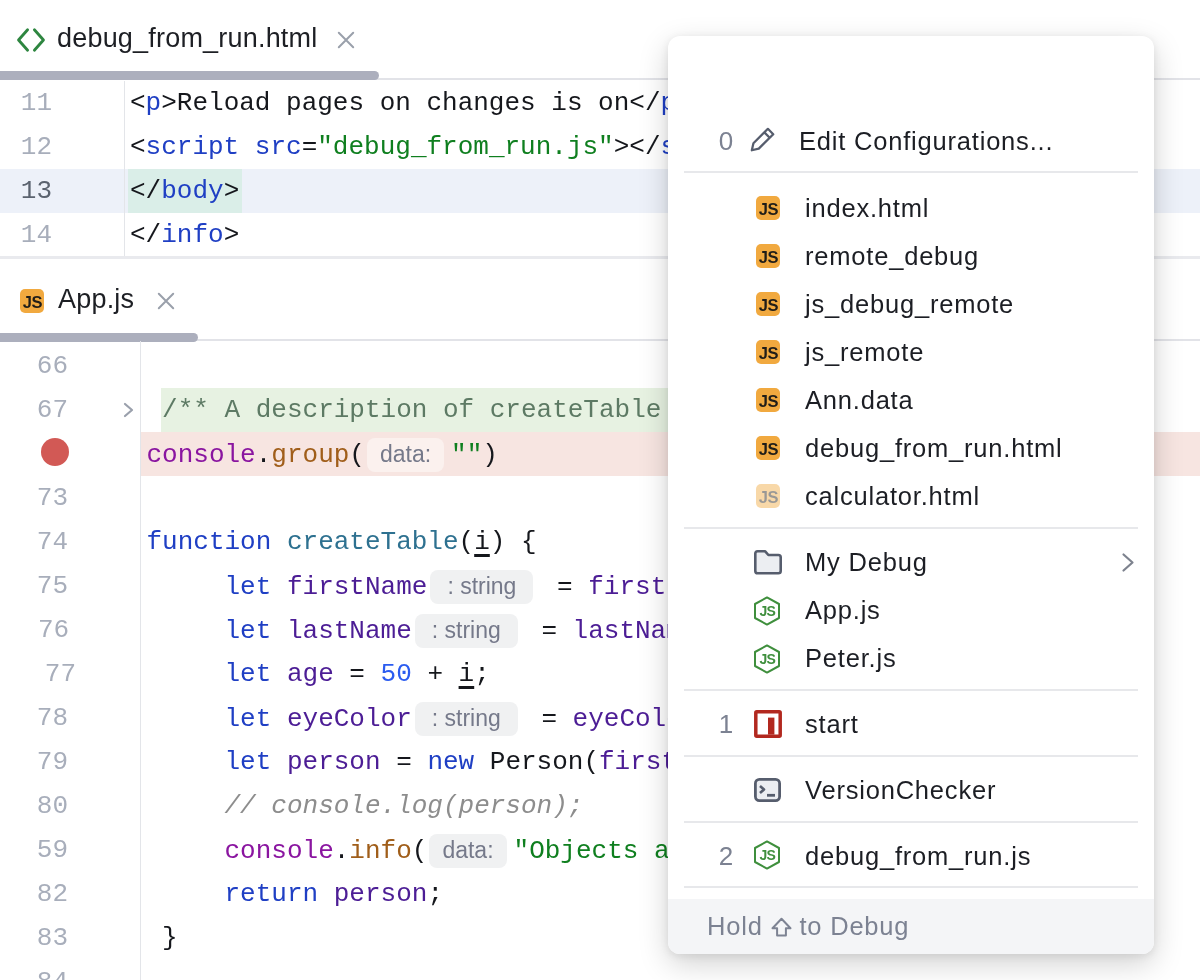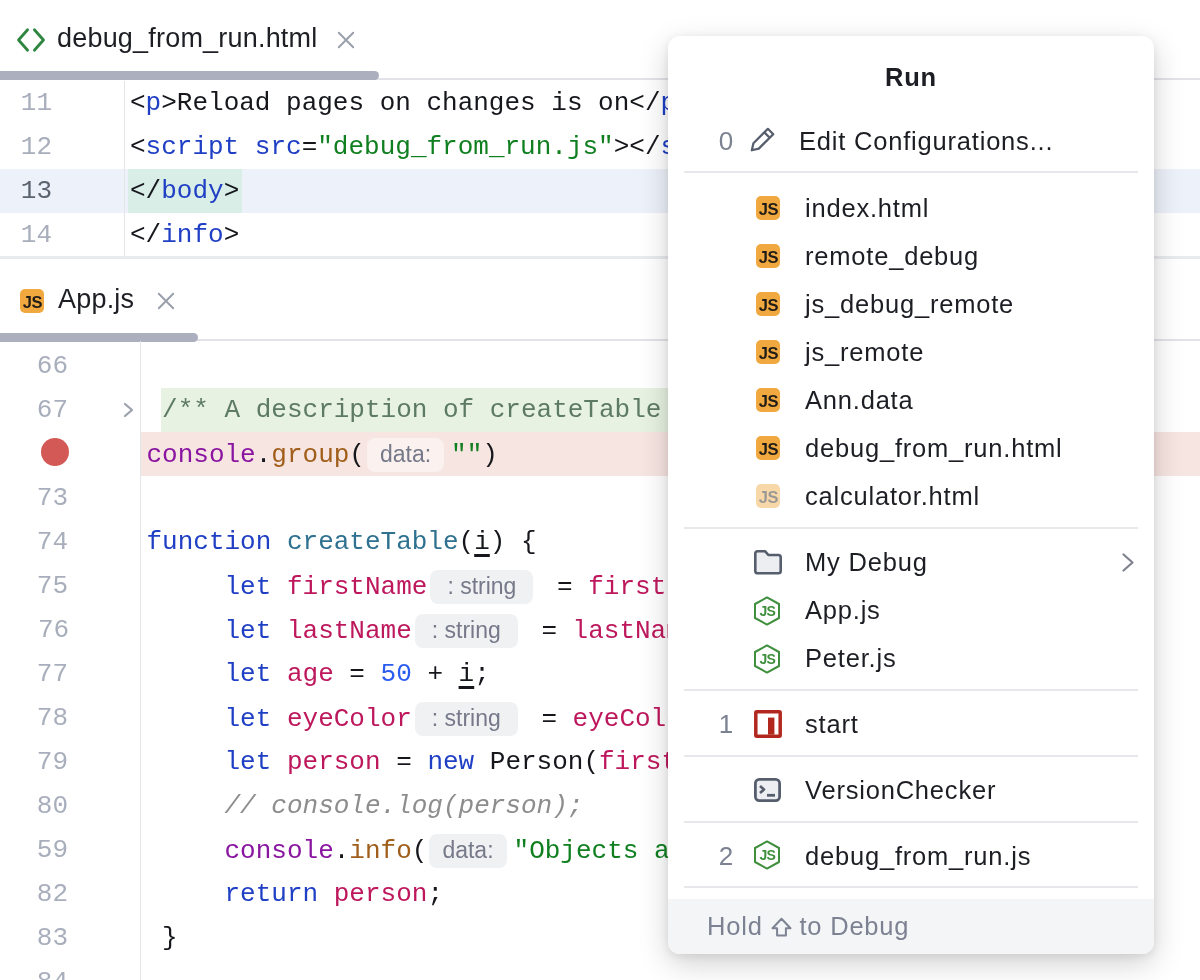--- a/index.html
+++ b/index.html
@@ -9,21 +9,21 @@
   .mono { font-family:"Liberation Mono", monospace; font-size:26px; white-space:pre; color:#15171c; }
   .line { height:44px; line-height:44px; }
   .num  { text-align:right; color:#a8aebb; }
   .kw { color:#1f3fc4; }
   .str { color:#0f7f1f; }
   .numlit { color:#2b5cf0; }
   .purp { color:#8a15a0; }
   .brown { color:#a05e1a; }
   .cmt { color:#8d8d8d; font-style:italic; }
   .doc { color:#5d7a64; }
-  .var { color:#be185d; }
+  .var { color:#4c1d95; }
   .fn { color:#2e7190; }
   .und { text-decoration:underline; text-decoration-thickness:2.5px; text-underline-offset:5px; }
   .inlay, .inlay2 { font-family:"Liberation Sans", sans-serif; font-size:23px; color:#75798a;
      background:#f0f1f2; border-radius:8px; padding:3px 13px 5px 13px; white-space:pre; }
   .inlay { margin:0 7px 0 2px; }
   .inlay2 { margin:0 8px 0 3px; padding-left:17px; padding-right:17px; }
   .inlay.onpink { background:rgba(255,255,255,0.45); }
   .sepline { background:#e7e8eb; height:2px; }
   .ptxt { font-size:25.5px; color:#1c1e24; letter-spacing:0.8px; }
   .pgray { color:#7c8292; }
@@ -66,21 +66,21 @@
 
 <div class="abs" style="left:161px;top:388px;width:560px;height:44px;background:#e7f2e2;"></div>
 <div class="abs" style="left:140px;top:432px;width:1060px;height:44px;background:#f7e5e1;"></div>
 <div class="abs" style="left:140px;top:341px;width:1px;height:639px;background:#e3e5e9;"></div>
 <div class="abs mono num line" style="left:0;top:344px;width:68px;">66</div>
 <div class="abs mono num line" style="left:0;top:388px;width:68px;">67</div>
 <div class="abs mono num line" style="left:0;top:476px;width:68px;">73</div>
 <div class="abs mono num line" style="left:0;top:520px;width:68px;">74</div>
 <div class="abs mono num line" style="left:0;top:564px;width:68px;">75</div>
 <div class="abs mono num line" style="left:0;top:608px;width:68px;padding-left:38px;">76</div>
-<div class="abs mono num line" style="left:0;top:652px;width:68px;">77</div>
+<div class="abs mono num line" style="left:8px;top:652px;width:68px;">77</div>
 <div class="abs mono num line" style="left:0;top:696px;width:68px;">78</div>
 <div class="abs mono num line" style="left:0;top:740px;width:68px;">79</div>
 <div class="abs mono num line" style="left:0;top:784px;width:68px;">80</div>
 <div class="abs mono num line" style="left:0;top:828px;width:68px;">59</div>
 <div class="abs mono num line" style="left:0;top:872px;width:68px;">82</div>
 <div class="abs mono num line" style="left:0;top:916px;width:68px;">83</div>
 <div class="abs mono num line" style="left:0;top:960px;width:68px;">84</div>
 <svg class="abs" style="left:119px;top:401px;" width="18" height="18" viewBox="0 0 18 18">
   <path d="M6 3 L13 9 L6 15" fill="none" stroke="#9aa0ac" stroke-width="2.2" stroke-linecap="round" stroke-linejoin="round"></path>
 </svg>
@@ -92,21 +92,20 @@
 <div class="abs mono line" style="left:146.5px;top:608px;">     <span class="kw">let</span> <span class="var">lastName</span><span class="inlay2">: string</span> = <span class="var">lastNames[i]</span>;</div>
 <div class="abs mono line" style="left:146.5px;top:652px;">     <span class="kw">let</span> <span class="var">age</span> = <span class="numlit">50</span> + <span class="und">i</span>;</div>
 <div class="abs mono line" style="left:146.5px;top:696px;">     <span class="kw">let</span> <span class="var">eyeColor</span><span class="inlay2">: string</span> = <span class="var">eyeColors[i]</span>;</div>
 <div class="abs mono line" style="left:146.5px;top:740px;">     <span class="kw">let</span> <span class="var">person</span> = <span class="kw">new</span> Person(<span class="var">firstName, lastName</span>);</div>
 <div class="abs mono line cmt" style="left:146.5px;top:784px;">     // console.log(person);</div>
 <div class="abs mono line" style="left:146.5px;top:828px;">     <span class="purp">console</span>.<span class="brown">info</span>(<span class="inlay">data:</span><span class="str">"Objects are created"</span>);</div>
 <div class="abs mono line" style="left:146.5px;top:872px;">     <span class="kw">return</span> <span class="var">person</span>;</div>
 <div class="abs mono line" style="left:146.5px;top:916px;"> }</div>
 
 <div id="popup" class="abs" style="left:668px;top:36px;width:486px;height:918px;background:#ffffff;border-radius:12px;box-shadow:0 10px 30px rgba(0,0,0,0.18), 0 2px 8px rgba(0,0,0,0.08);">
-  <div class="abs ptxt" style="left:0;top:27px;width:100%;height:28px;line-height:28px;text-align:center;font-weight:bold;">Run</div>
   <div class="abs ptxt pgray" style="left:36px;top:91px;width:30px;height:28px;line-height:28px;text-align:right;font-size:26px;">0</div>
   <svg class="abs" style="left:79px;top:88px;" width="30" height="30" viewBox="0 0 28 28">
     <path d="M19.5 4.5 L24.5 9.5 L11 23 L4.5 24.5 L6 18 Z" fill="none" stroke="#565d6d" stroke-width="2.1" stroke-linejoin="round"></path>
     <path d="M16.2 7.8 L21.2 12.8" stroke="#565d6d" stroke-width="2.1"></path>
   </svg>
   <div class="abs ptxt" style="left:131px;top:91px;height:28px;line-height:28px;">Edit Configurations...</div>
   <div class="sepline abs" style="left:16px;top:135px;width:454px;"></div>
 
   <div class="abs" style="left:88px;top:160px;width:24px;height:24px;background:#f1a93f;border-radius:5px;display:flex;align-items:flex-end;justify-content:flex-end;padding:0 2px 1px 0;font-size:16.5px;font-weight:bold;color:#201d18;letter-spacing:-0.5px;">JS</div>
   <div class="abs ptxt" style="left:137px;top:158px;height:28px;line-height:28px;">index.html</div>

